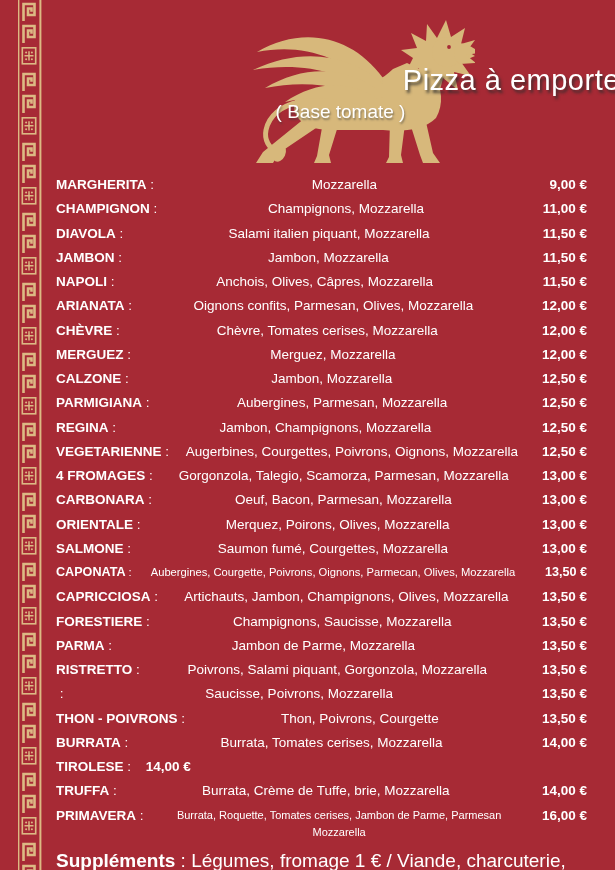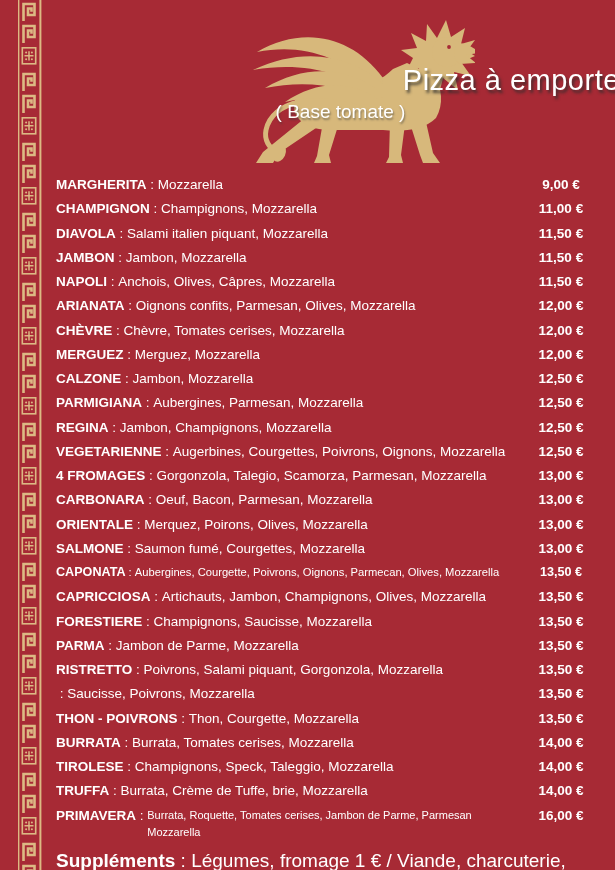--- a/index.html
+++ b/index.html
@@ -21,23 +21,23 @@
     margin-left:15px;
   }
   .subtitle{
     position:absolute;left:0;top:101px;width:100%;text-align:center;z-index:2;
     font-size:19px;text-shadow:1px 2px 2px rgba(60,60,60,.55);padding-left:12px;
   }
   .menu{position:absolute;left:56px;top:176px;width:531px;z-index:2;}
   .row{display:flex;align-items:flex-start;height:24.25px;font-size:13.5px;line-height:17px;}
   .row .name{font-weight:bold;white-space:nowrap;}
   .row .sep{white-space:pre;}
-  .row .desc{flex:1;white-space:nowrap;}
+  .row .desc{flex:1;white-space:nowrap;text-align:center;}
   .row .desc .line2{white-space:nowrap;}
-  .row .price{font-weight:bold;white-space:nowrap;text-align:center;min-width:52px;padding-left:4px;}
+  .row .price{font-weight:bold;white-space:nowrap;text-align:right;min-width:52px;padding-left:4px;}
   .row.small{font-size:12.6px;}
   .row.small .sep,.row.small .desc{font-size:11.2px;line-height:17px;}
   .row.wrap{height:auto;min-height:24.25px;}
   .row.wrap .desc{font-size:11px;}
   .footer{margin-top:11px;font-size:19px;line-height:17px;}
   .footer .label{font-weight:bold;}
   .footer .sep,.footer .text{white-space:pre-wrap;}
 </style>
 </head>
 <body>
@@ -293,41 +293,37 @@
       <span class="desc">
         <span class="line1">Saucisse, Poivrons, Mozzarella</span>
         
       </span>
       <span class="price">13,50 €</span>
     </div>
     <div class="row">
       <span class="name">THON - POIVRONS</span>
       <span class="sep"> : </span>
       <span class="desc">
-        <span class="line1">Thon, Courgette, Mozzarella</span>
+        <span class="line1">Thon, Poivrons, Courgette</span>
         
       </span>
       <span class="price">13,50 €</span>
     </div>
     <div class="row">
       <span class="name">BURRATA</span>
       <span class="sep"> : </span>
       <span class="desc">
         <span class="line1">Burrata, Tomates cerises, Mozzarella</span>
         
       </span>
       <span class="price">14,00 €</span>
     </div>
     <div class="row">
       <span class="name">TIROLESE</span>
       <span class="sep"> : </span>
-      <span class="desc">
-        <span class="line1">Champignons, Speck, Taleggio, Mozzarella</span>
-        
-      </span>
       <span class="price">14,00 €</span>
     </div>
     <div class="row">
       <span class="name">TRUFFA</span>
       <span class="sep"> : </span>
       <span class="desc">
         <span class="line1">Burrata, Crème de Tuffe, brie, Mozzarella</span>
         
       </span>
       <span class="price">14,00 €</span>

